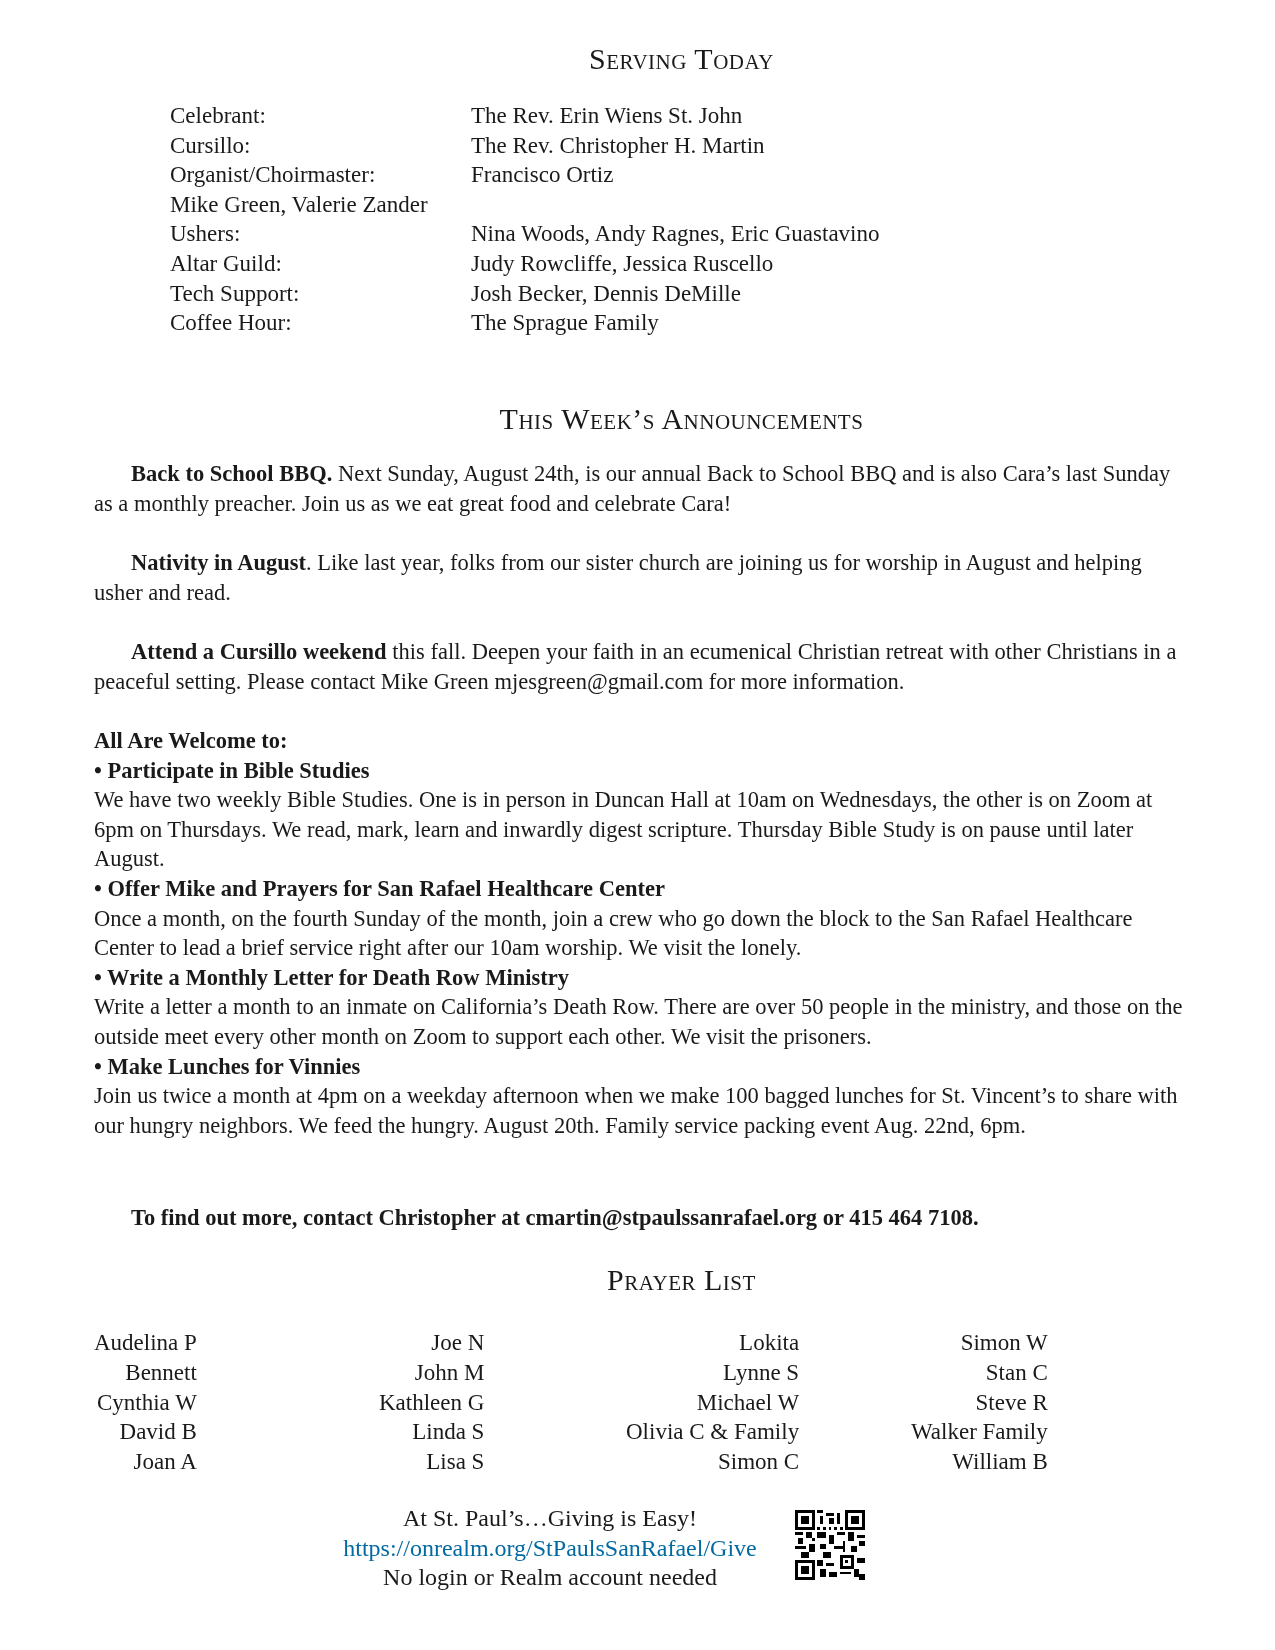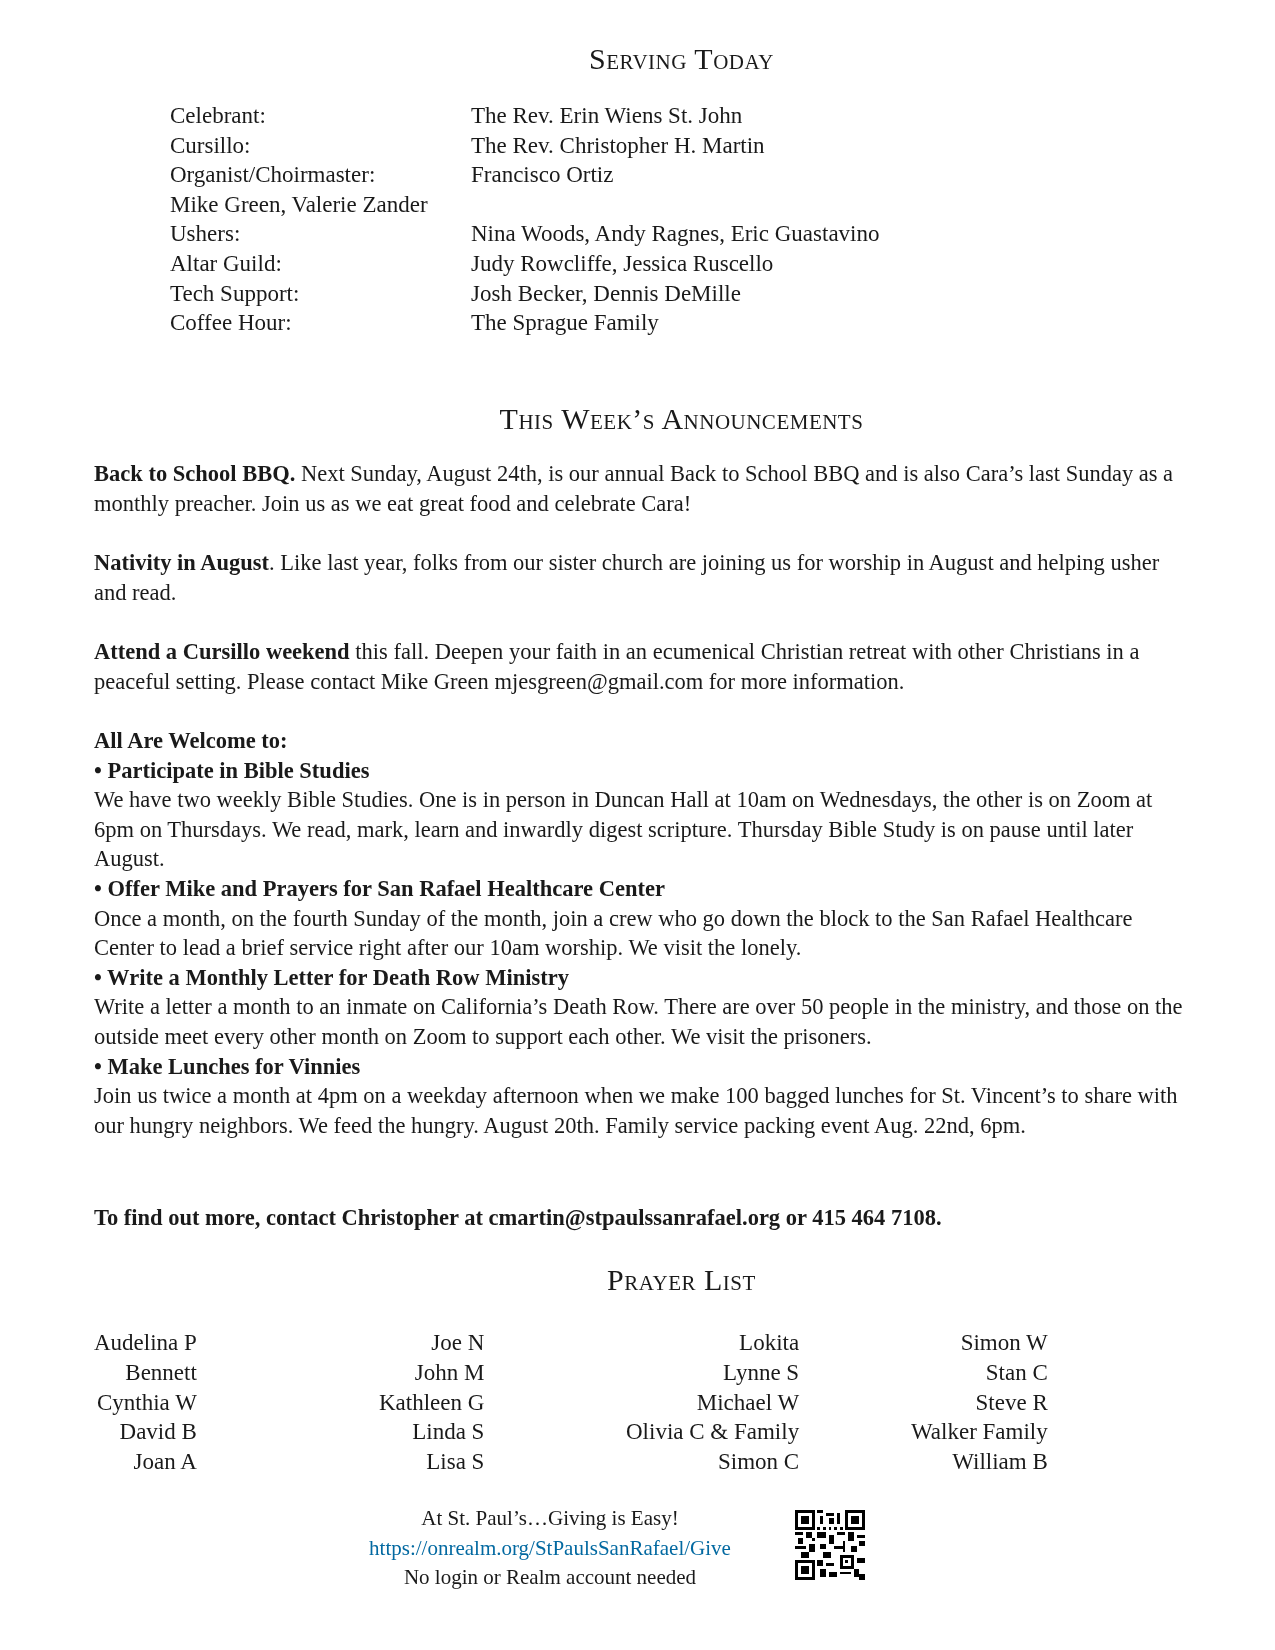--- a/index.html
+++ b/index.html
@@ -5,25 +5,25 @@
   html, body { margin:0; padding:0; background:#fff; }
   body { width:1275px; height:1650px; position:relative; overflow:hidden;
     font-family:"Liberation Serif","DejaVu Serif",serif; color:#1a1a1a; }
   .heading { position:absolute; left:0; width:1275px; text-align:center;
     font-variant:small-caps; font-size:30px; letter-spacing:0.5px;padding-left:44px; }
   .serving { position:absolute; left:170px; top:101px; font-size:23px; line-height:29.6px; }
   .serving .row { display:flex; }
   .serving .role { width:301px; }
   .ann { position:absolute; left:94px; width:1100px; font-size:22.5px; line-height:29.6px; }
   .ann p { margin:0; }
-  .b { font-weight:bold; }
+  .b { font-weight:bold;margin-left:37px; }
   .prayer { position:absolute; left:94px; top:1324px; font-size:23px; line-height:29.8px; }
   .prayer .col { position:absolute; top:4px; white-space:nowrap;text-align:right; }
   .footer { position:absolute; left:320px; top:1504px; width:460px; text-align:center;
-    font-size:21px; line-height:29.5px; }
+    font-size:24px; line-height:29.5px; }
   .footer .link { color:#0369a1; }
   .qr { position:absolute; left:795px; top:1510px; width:70px; height:70px; }
 </style>
 </head>
 <body>
 
 <div class="heading" style="top:42px;">Serving Today</div>
 
 <div class="serving">
   <div class="row">

